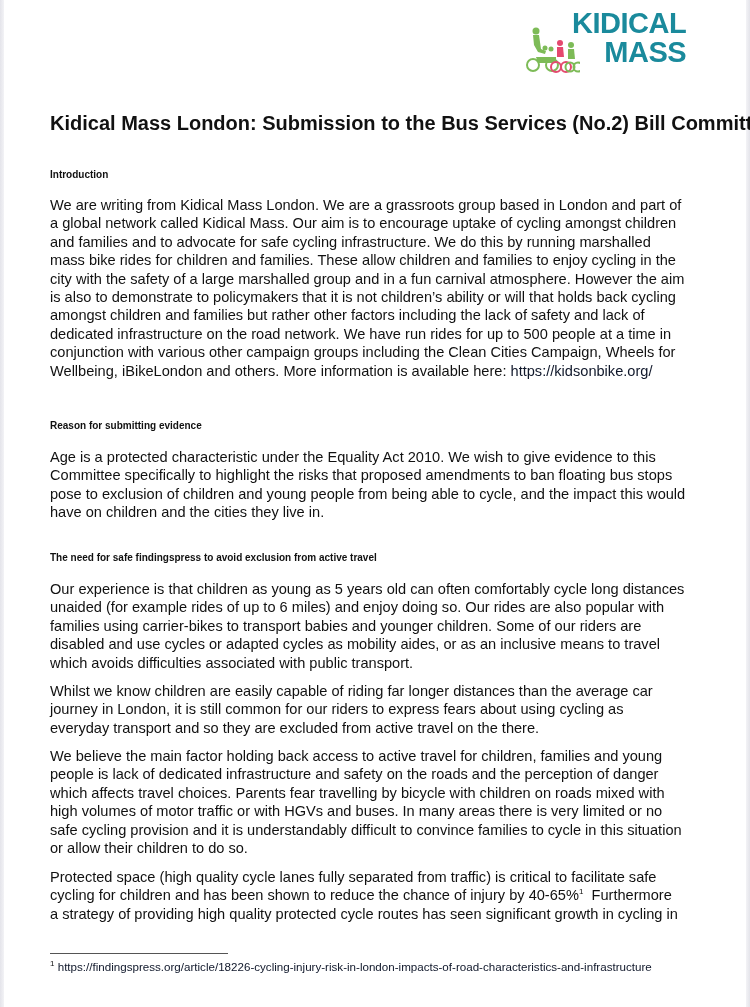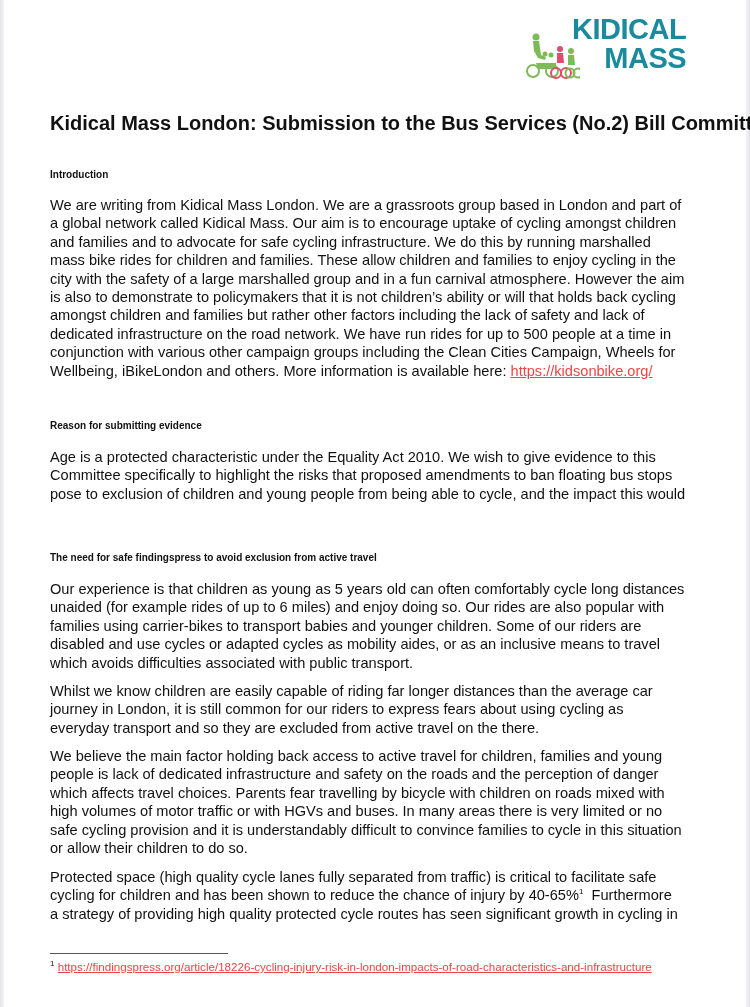--- a/index.html
+++ b/index.html
@@ -10,42 +10,42 @@
     color: #111111;
     position: relative;
   }
   .edge-left, .edge-right {
     position: absolute; top: 0; bottom: 0; width: 4px;
     background: linear-gradient(to right, #e4e4ea, #f3f3f6);
   }
   .edge-left { left: 0; }
   .edge-right { right: 0; background: linear-gradient(to left, #e4e4ea, #f3f3f6); }
   .logo {
-    position: absolute; left: 526px; top: 15px; width: 176px; height: 68px;
+    position: absolute; left: 526px; top: 9px; width: 176px; height: 68px;
   }
   .logo-text {
     position: absolute; left: 46px; top: 0; font-weight: bold;
     color: #1a8a9c; font-size: 29px; line-height: 29px; letter-spacing: -0.5px;
   }
   .logo-text .l1 { display: block; }
   .logo-text .l2 { display: block; padding-left: 0px; text-align: right; }
   .logo svg { position: absolute; left: 0; top: 18px; }
   .doc-title {
     position: absolute; left: 50px; top: 112px; font-weight: bold; font-size: 20px;
     white-space: nowrap;
   }
   .h {
     position: absolute; left: 50px; font-weight: bold; font-size: 10px; white-space: nowrap;
   }
   .p {
     position: absolute; left: 50px; width: 655px; font-size: 14.6px; line-height: 18.4px;
     margin: 0;
   }
   .p span.line { display: block; white-space: nowrap; }
-  a.link { color: #ef4444; text-decoration: underline; }
+  a.link { color: #0f172a; }
   sup { font-size: 8px; line-height: 0; vertical-align: super; }
   .fn-rule { position: absolute; left: 50px; top: 953px; width: 178px; height: 1px; background: #555; }
   .footnote { position: absolute; left: 50px; top: 960px; font-size: 11.6px; white-space: nowrap; }
 </style>
 </head>
 <body>
 
 <div class="edge-left"></div>
 <div class="edge-right"></div>
 
@@ -90,20 +90,21 @@
   <span class="line">dedicated infrastructure on the road network.  We have run rides for up to 500 people at a time in</span>
   <span class="line">conjunction with various other campaign groups including the Clean Cities Campaign, Wheels for</span>
   <span class="line"><span>Wellbeing, iBikeLondon and others.  More information is available here: </span><a class="link">https://kidsonbike.org/</a></span>
 </div>
 
 <div class="h" style="top:420px">Reason for submitting evidence</div>
 <div class="p" style="top:448px">
   <span class="line">Age is a protected characteristic under the Equality Act 2010.  We wish to give evidence to this</span>
   <span class="line">Committee specifically to highlight the risks that proposed amendments to ban floating bus stops</span>
   <span class="line">pose to exclusion of children and young people from being able to cycle, and the impact this would</span>
+  <span class="line">have on children and the cities they live in.</span>
 </div>
 
 <div class="h" style="top:552px">The need for safe findingspress to avoid exclusion from active travel</div>
 <div class="p" style="top:580px">
   <span class="line">Our experience is that children as young as 5 years old can often comfortably cycle long distances</span>
   <span class="line">unaided (for example rides of up to 6 miles) and enjoy doing so. Our rides are also popular with</span>
   <span class="line">families using carrier-bikes to transport babies and younger children. Some of our riders are</span>
   <span class="line">disabled and use cycles or adapted cycles as mobility aides, or as an inclusive means to travel</span>
   <span class="line">which avoids difficulties associated with public transport.</span>
 </div>

